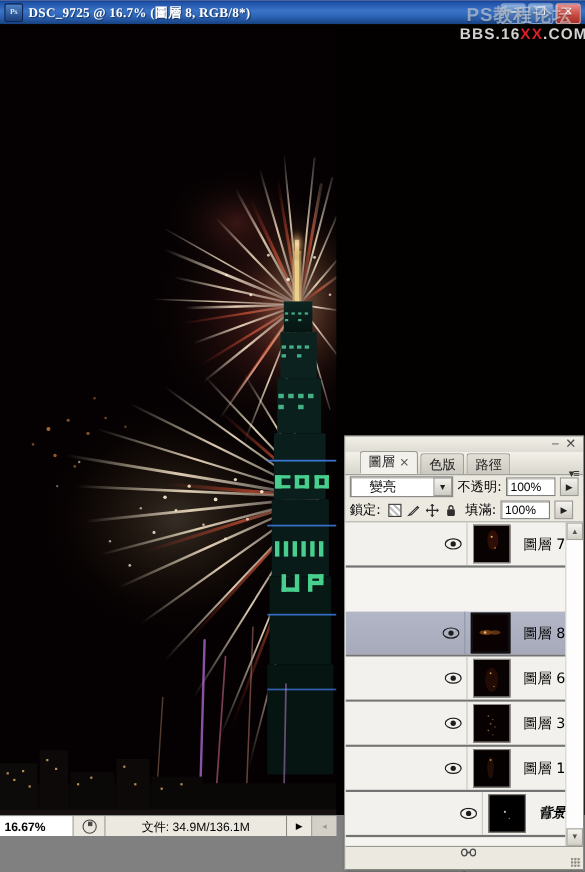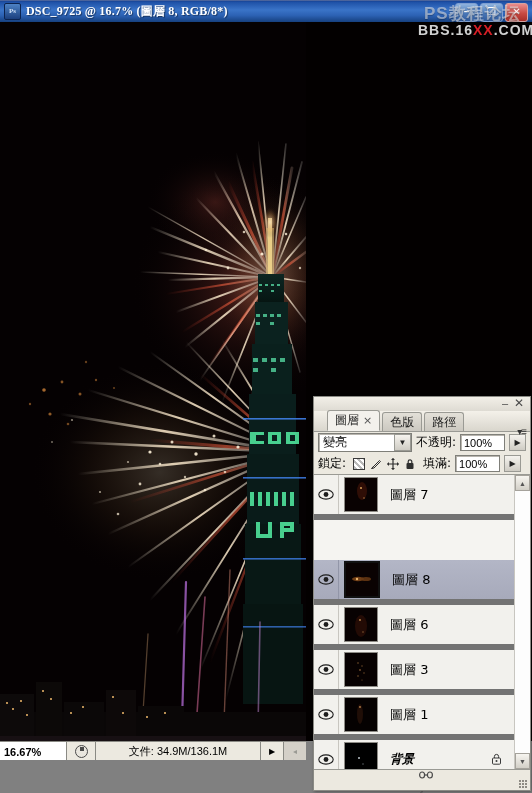--- a/index.html
+++ b/index.html
@@ -152,21 +152,21 @@
 
   .panelrow{
     display:flex;align-items:center;height:21px;padding:0 4px;gap:4px;
     background:#ece9e0;
   }
   .lbl{font-size:12px;color:#000;font-family:"DejaVu Sans","Liberation Sans",sans-serif;white-space:nowrap;}
   .combo{
     flex:1;height:17px;min-width:0;
     background:#fff;border:1px solid #7f7f79;
     display:flex;align-items:center;position:relative;
-    padding-left:4px;font-size:12px;
+    padding-left:17px;font-size:12px;
     box-shadow:inset 1px 1px 0 #b8b5ae;
   }
   .combo .cbtn{
     position:absolute;right:0;top:0;width:15px;height:15px;
     background:linear-gradient(to bottom,#f5f3ee,#cfccc4);
     border:1px solid #9a9a94;
     display:flex;align-items:center;justify-content:center;font-size:8px;color:#222;
   }
   .numfield{
     width:40px;height:15px;background:#fff;border:1px solid #7f7f79;
@@ -190,22 +190,22 @@
   }
 
   
   #layer-list-wrap{
     flex:1;display:flex;border-top:1px solid #9a9a94;background:#fff;overflow:hidden;
     position:relative;
   }
   #layer-list{flex:1;overflow:hidden;background:#f5f4f1;}
   .layer-row{
     height:39px;display:flex;align-items:center;
-    border-bottom:6px solid #737373;
-    background:#f2f1ed;position:relative;
+    border-bottom:2px solid #737373;
+    background:#f2f1ed;position:relative;justify-content:flex-end;
   }
   .layer-row.selected{
     background:linear-gradient(to bottom,#b3b6c6,#a7aabb);
     margin-top:40px;
   }
   .eye-cell{
     width:24px;height:100%;display:flex;align-items:center;justify-content:center;
     border-right:1px solid #c8c6c0;
   }
   .eye-cell.sel{border-right:1px solid #9296a8;}

